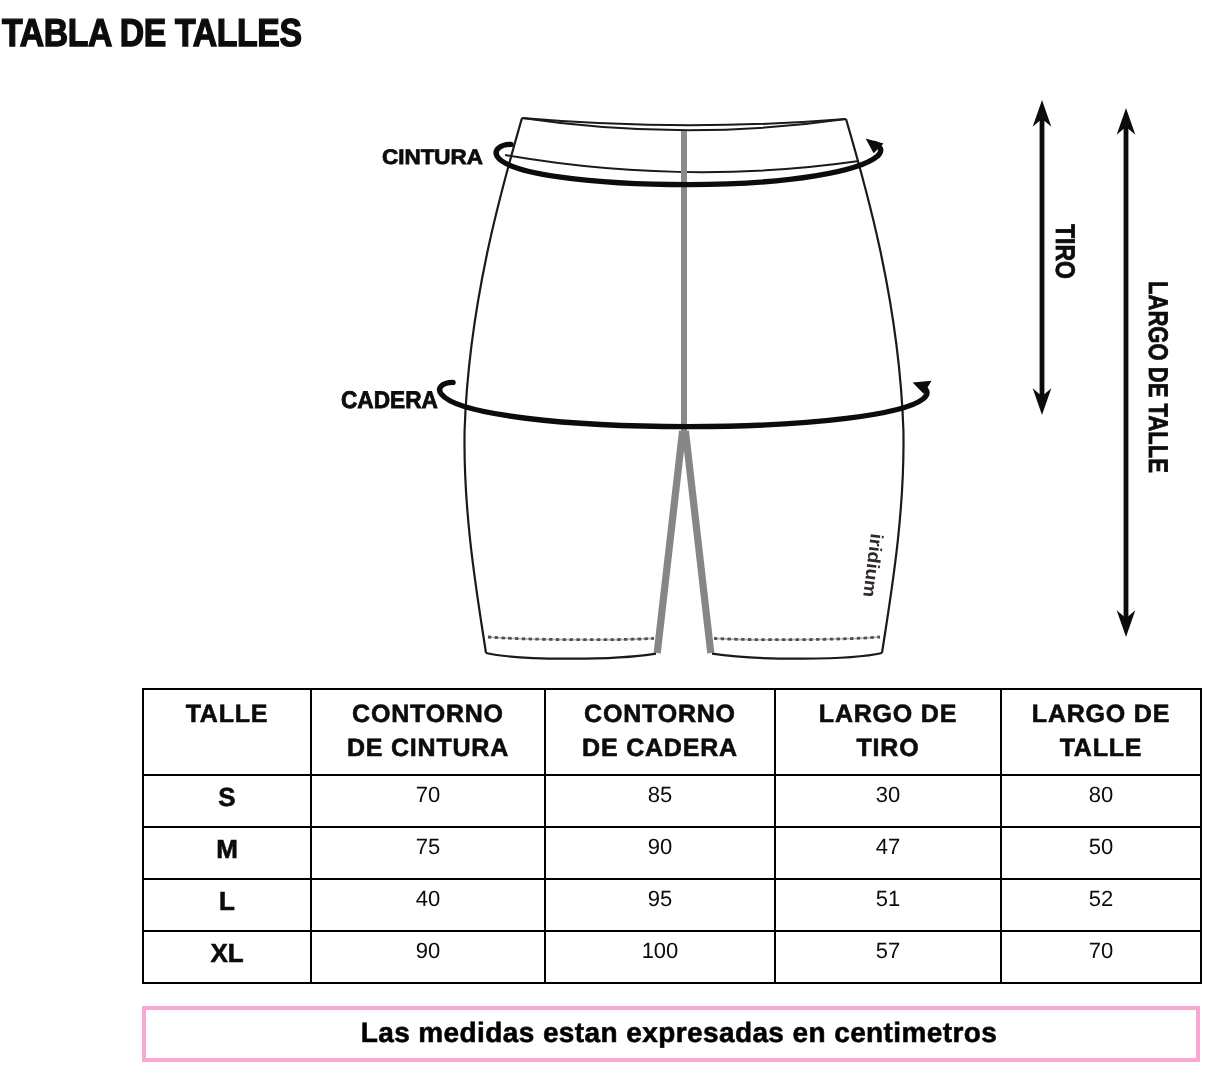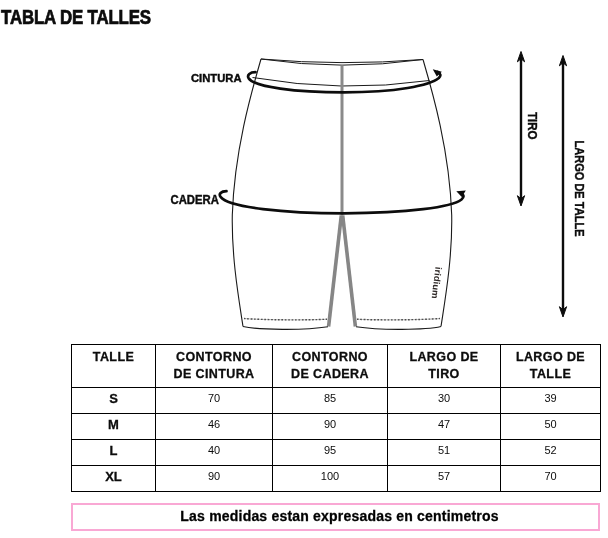--- a/index.html
+++ b/index.html
@@ -93,26 +93,26 @@
     <th>CONTORNO<br>DE CADERA</th>
     <th>LARGO DE<br>TIRO</th>
     <th>LARGO DE<br>TALLE</th>
   </tr>
 
   <tr>
         <td class="sz">S</td>
         <td>70</td>
         <td>85</td>
         <td>30</td>
-        <td>39</td>
+        <td>80</td>
       </tr>
 
   <tr>
         <td class="sz">M</td>
-        <td>46</td>
+        <td>75</td>
         <td>90</td>
         <td>47</td>
         <td>50</td>
       </tr>
 
   <tr>
         <td class="sz">L</td>
         <td>40</td>
         <td>95</td>
         <td>51</td>

